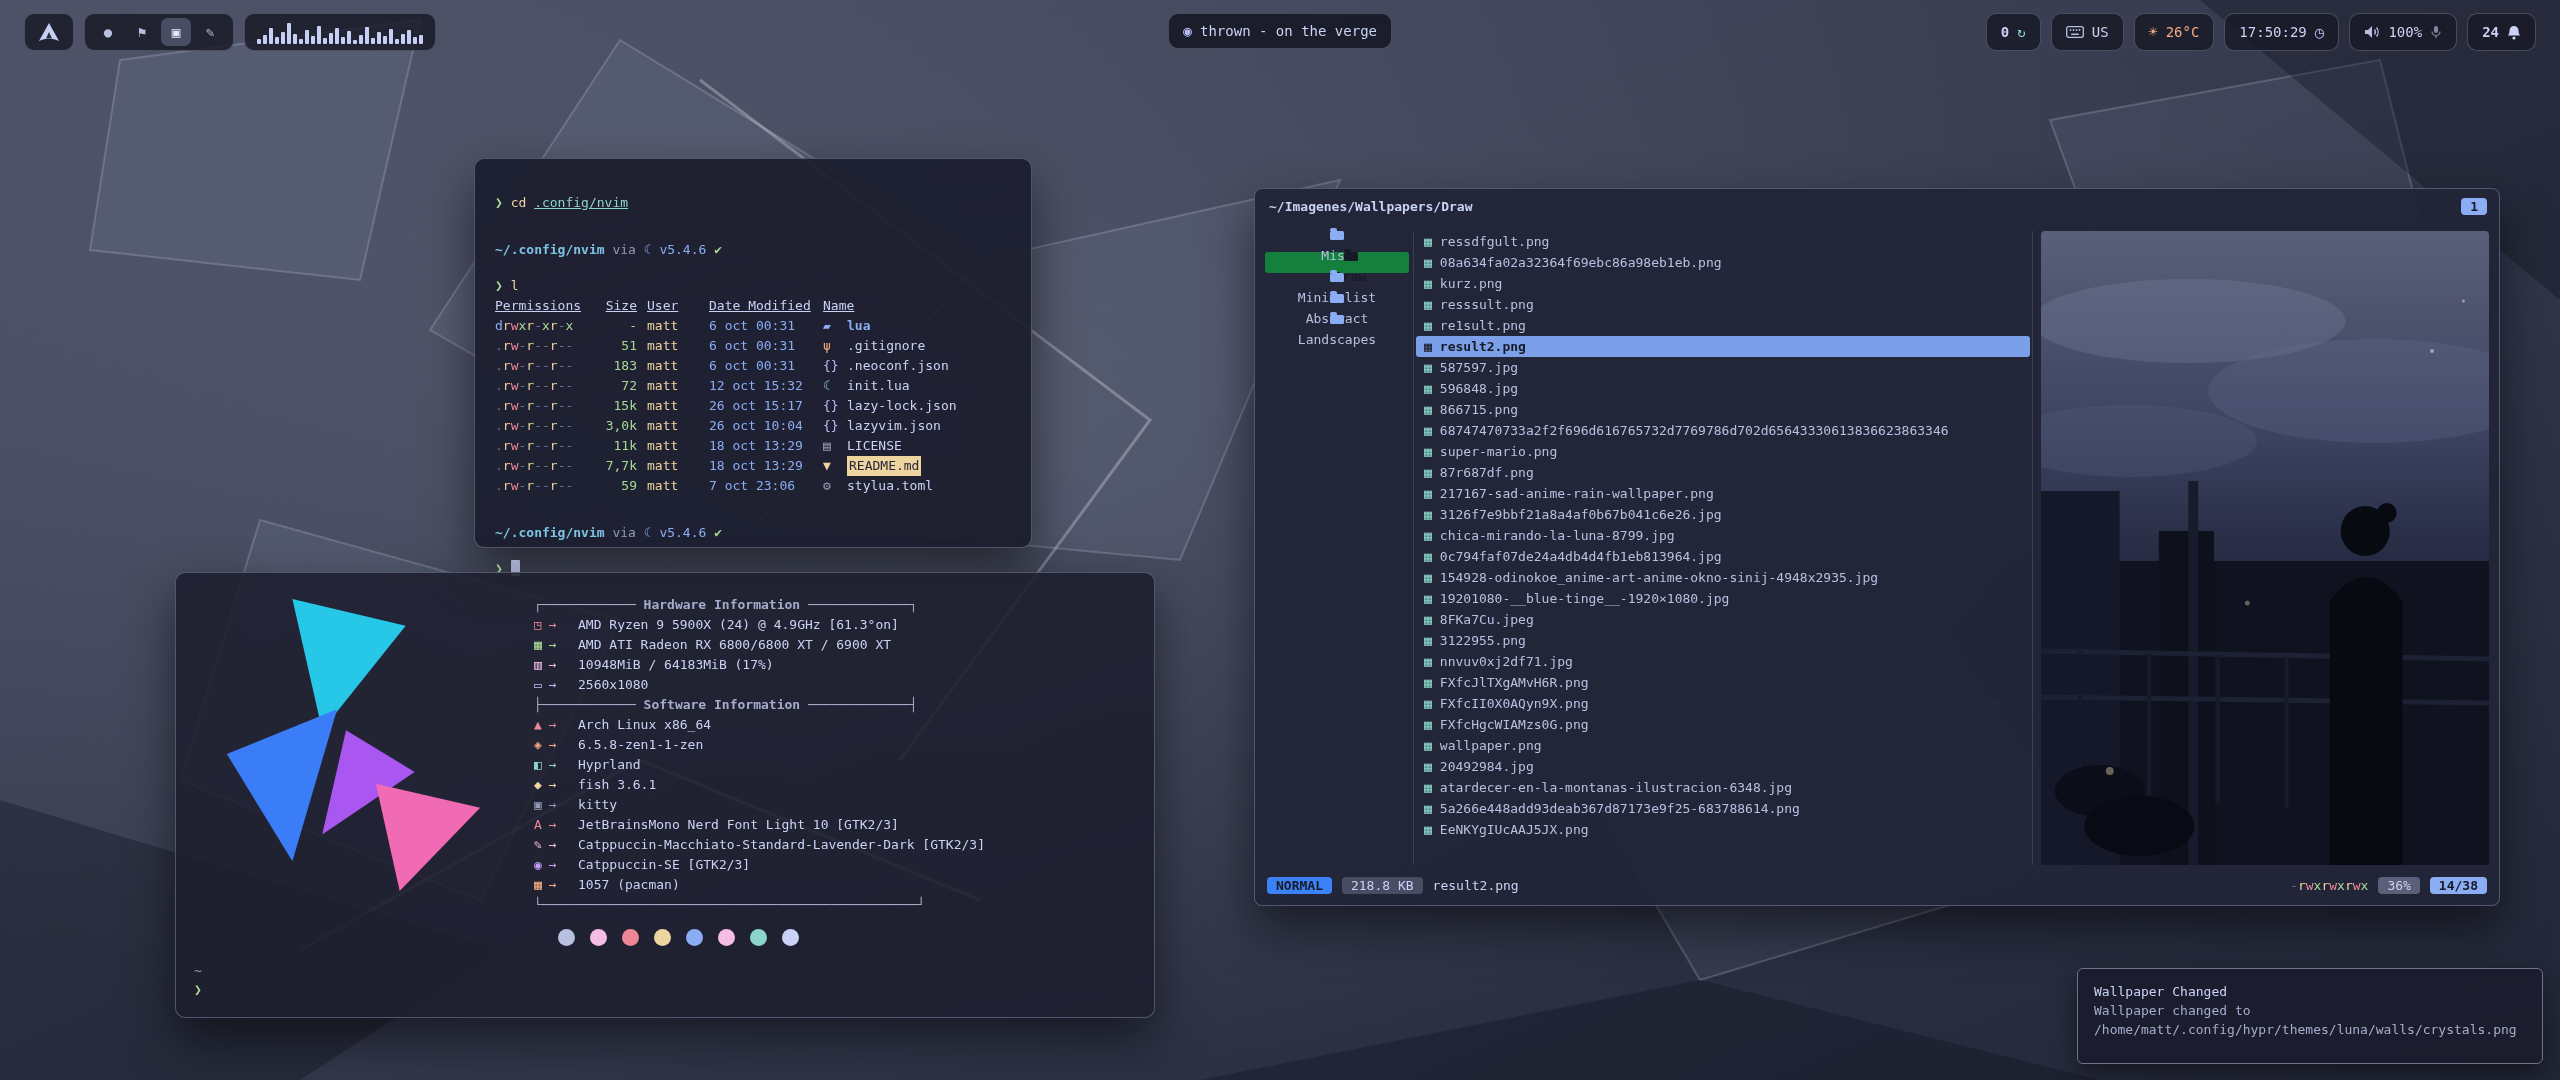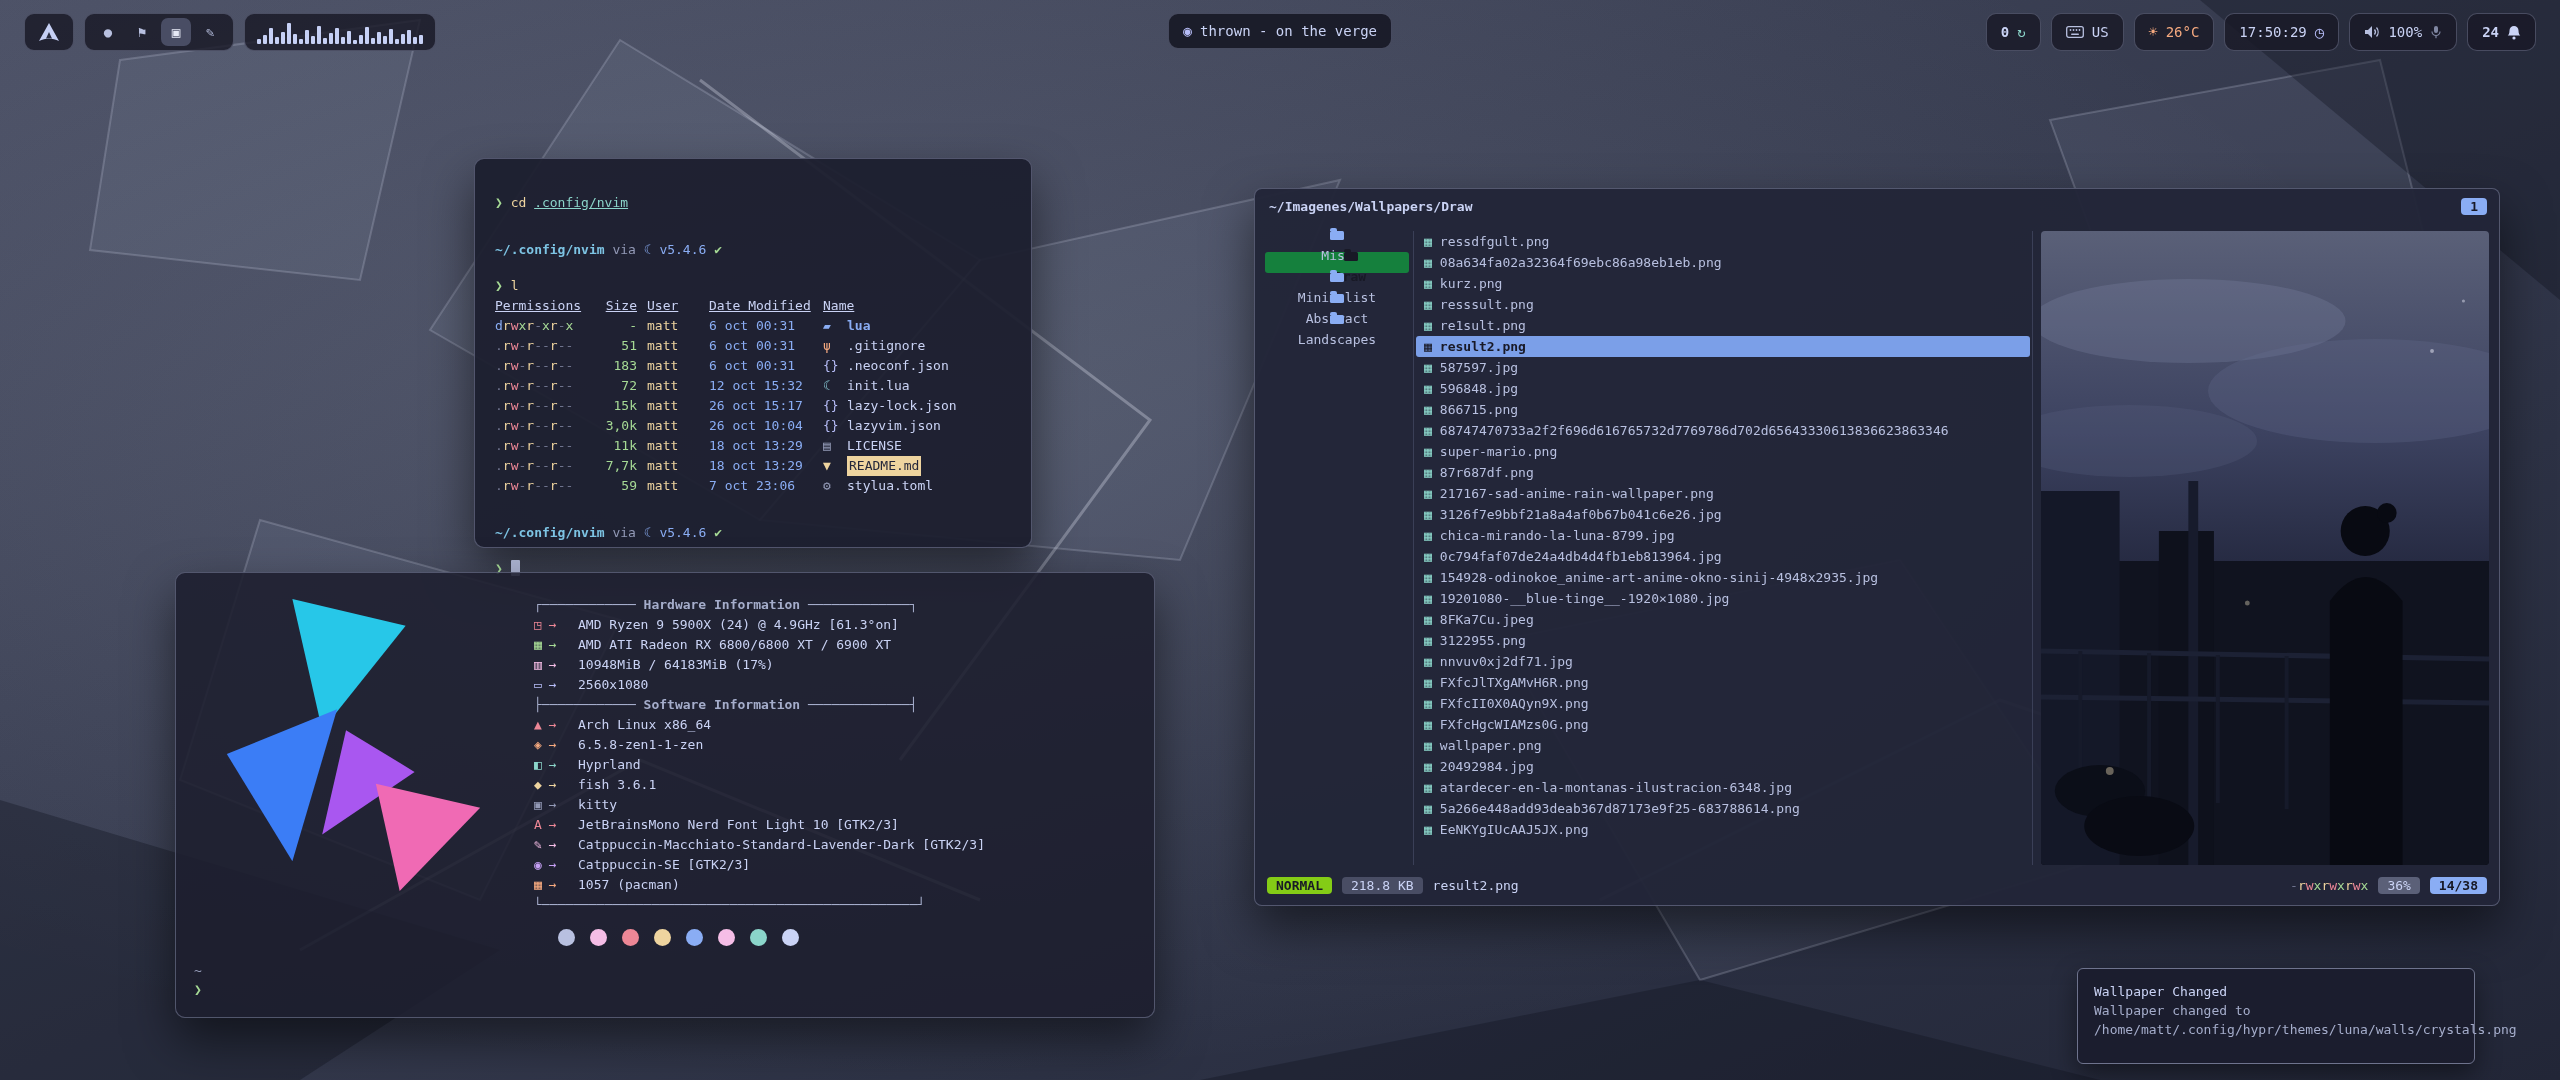--- a/index.html
+++ b/index.html
@@ -103,29 +103,29 @@
               color:#b8c0e0; border-radius:3px; white-space:nowrap; overflow:hidden; }
   .file-row.selected { background:#7b9fe8; color:#181926; font-weight:bold; }
   .fic2 { color:#8bd5ca; flex:none; }
   .fic2::before { content:"▦"; }
   .file-row.selected .fic2 { color:#181926; }
   .fm-preview { width:456px; flex:none; padding-left:8px; }
   .fm-preview svg { width:100%; height:100%; border-radius:4px; display:block; }
   .fm-status { position:absolute; left:12px; right:12px; bottom:8px; height:24px;
                display:flex; align-items:center; gap:10px; }
   .badge { padding:1px 9px; border-radius:4px; }
-  .badge.mode { background:#84cc16; color:#181926; font-weight:bold; }
+  .badge.mode { background:#3b82f6; color:#181926; font-weight:bold; }
   .badge.size { background:#494d64; color:#cad3f5; }
   .sfile { color:#cad3f5; }
   .sright { margin-left:auto; display:flex; align-items:center; gap:10px; }
   .badge.pct { background:#5b6078; color:#cad3f5; }
   .badge.pos { background:#8aadf4; color:#181926; font-weight:bold; }
 
   
-  .notif { left:2077px; top:968px; width:398px; height:96px; background:rgba(27,29,45,.97);
+  .notif { left:2077px; top:968px; width:466px; height:96px; background:rgba(27,29,45,.97);
            border:1.5px solid #6e738d; border-radius:6px; padding:13px 16px;
            font-size:13px; line-height:19px; position:absolute; color:#cad3f5;
            box-shadow:0 10px 26px rgba(0,0,0,.45); }
   .notif-title { color:#cad3f5; }
   .notif-body { color:#a5adcb; }
 </style>
 </head>
 <body>
 
 <svg class="bg" viewBox="0 0 2560 1080" preserveAspectRatio="none">

